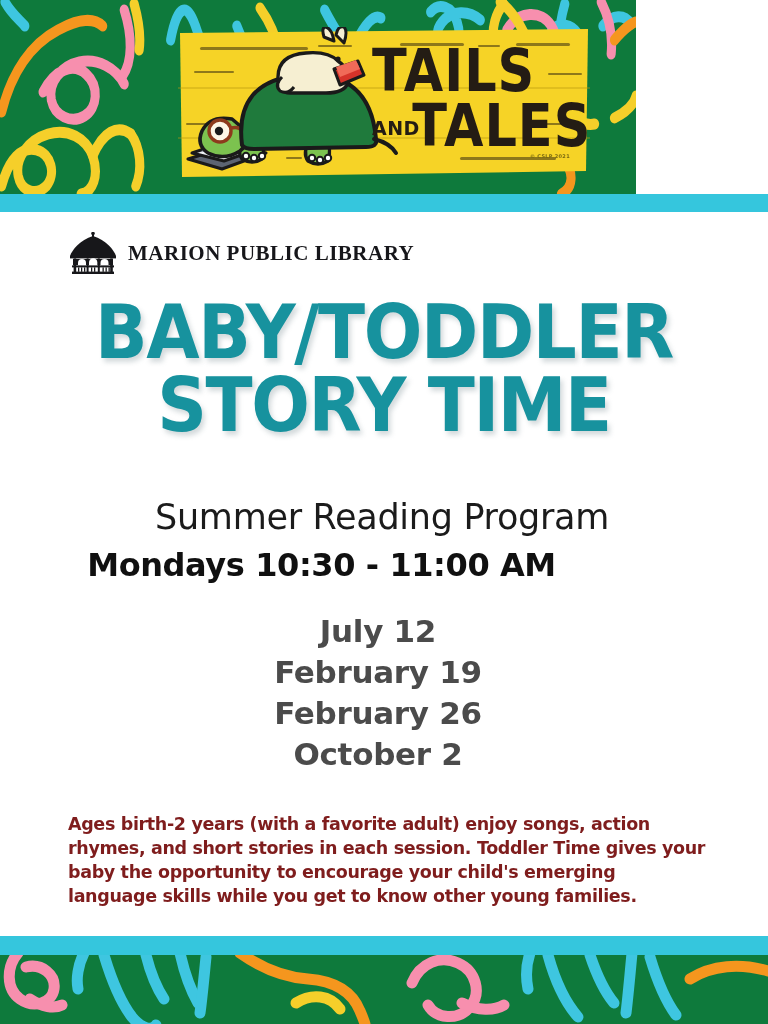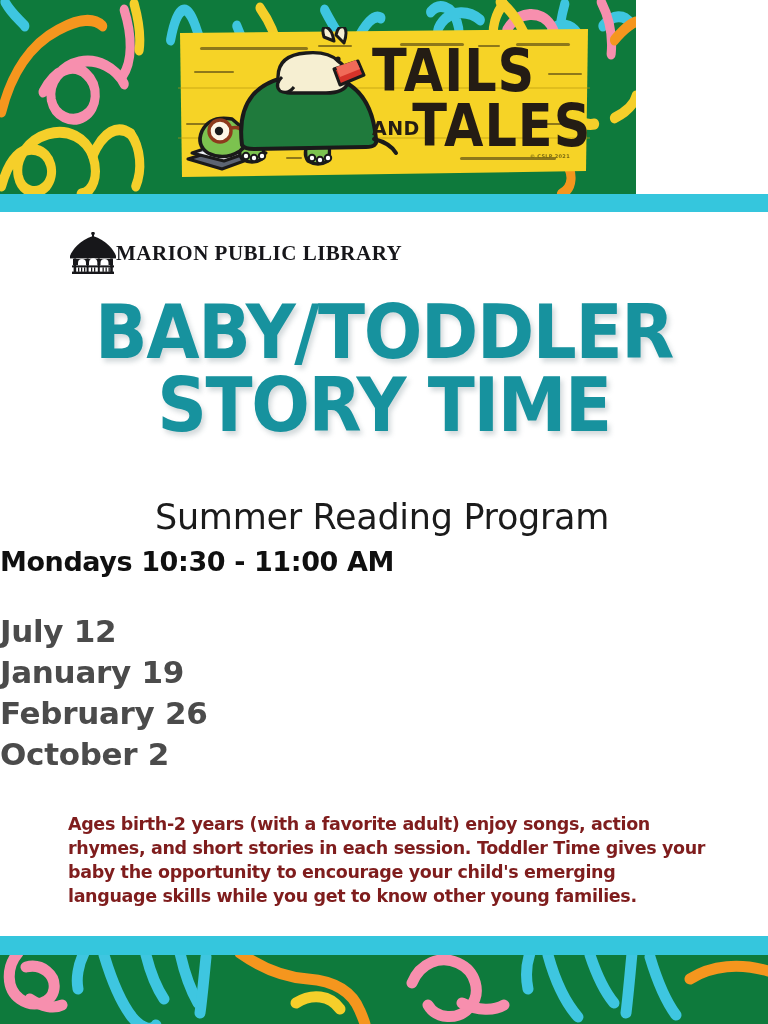--- a/index.html
+++ b/index.html
@@ -75,21 +75,21 @@
     height: 152px;
   }
 
   
   .logo-row {
     position: absolute;
     left: 70px;
     top: 232px;
     display: flex;
     align-items: center;
-    gap: 0;
+    gap: 12px;
   }
   .logo-mark {
     width: 46px;
     height: 42px;
     flex: 0 0 auto;
   }
   .logo-text {
     font-family: "Liberation Serif", serif;
     font-weight: 700;
     font-size: 21px;
@@ -128,34 +128,35 @@
     font-size: 35px;
     font-weight: 400;
     color: #1b1b1b;
     letter-spacing: -0.3px;
   }
   .time {
     position: absolute;
     left: 0;
     top: 546px;
     width: 643px;
-    text-align: left;
-    font-family: "DejaVu Sans", sans-serif;
-    font-size: 27px;
+    text-align: center;
+    font-family: "DejaVu Sans", sans-serif;
+    font-size: 32px;
     font-weight: 700;
     color: #101010;
     letter-spacing: -0.4px;
   }
 
   
   .dates {
     position: absolute;
     left: 0;
     top: 611px;
     width: 756px;
+    text-align: center;
   }
   .date-item {
     font-family: "DejaVu Sans", sans-serif;
     font-size: 31px;
     font-weight: 700;
     color: #4b4b4b;
     line-height: 41px;
     letter-spacing: -0.3px;
   }
 
@@ -345,21 +346,21 @@
   <div class="headline">
     <span class="line">BABY/TODDLER</span>
     <span class="line">STORY TIME</span>
   </div>
 
   <div class="subtitle">Summer Reading Program</div>
   <div class="time">Mondays 10:30 - 11:00 AM</div>
 
   <div class="dates">
     <div class="date-item">July 12</div>
-    <div class="date-item">January 19</div>
+    <div class="date-item">February 19</div>
     <div class="date-item">February 26</div>
     <div class="date-item">October 2</div>
   </div>
 
   <div class="body-copy">Ages birth-2 years (with a favorite adult) enjoy songs, action rhymes, and short stories in each session. Toddler Time gives your baby the opportunity to encourage your child's emerging language skills while you get to know other young families.</div>
 
   <div class="band-bottom-rule"></div>
   <div class="band-bottom">
     <svg class="squiggles" viewBox="0 0 768 69" preserveAspectRatio="none" xmlns="http://www.w3.org/2000/svg">
       <g fill="none" stroke-linecap="round" stroke-linejoin="round" stroke-width="11">

